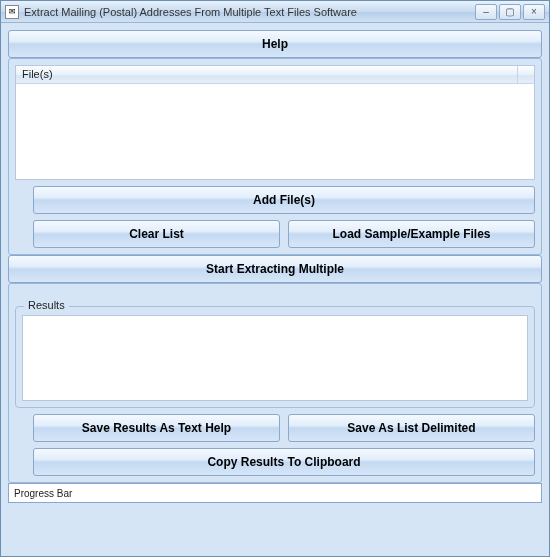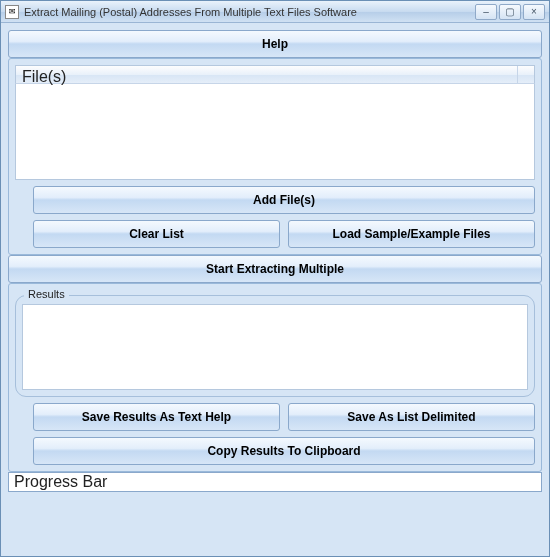--- a/index.html
+++ b/index.html
@@ -101,65 +101,65 @@
   }
   .list-header {
     background: linear-gradient(to bottom, #fdfdfe, #e9f1fa 50%, #d7e5f5 51%, #e5eef9);
     border: 1px solid #b5c8de;
     border-bottom: 1px solid #c6d5e8;
     display: flex;
     height: 19px;
   }
   .list-header .col {
     padding: 2px 6px;
-    font-size: 16px;
+    font-size: 11px;
     color: #222;
   }
   .list-header .col-main {
     flex: 1;
     border-right: 1px solid #c6d5e8;
   }
   .list-header .col-scroll {
     width: 16px;
   }
   .list-body {
     background: #fff;
     border: 1px solid #b5c8de;
     border-top: none;
   }
   .files-body {
     height: 96px;
   }
   .fieldset {
     border: 1px solid #a6bfdb;
-    border-radius: 11px;
+    border-radius: 4px;
     padding: 8px 6px 6px 6px;
     position: relative;
-    margin-top: 5px;
+    margin-top: 16px;
   }
   .fieldset-legend {
     position: absolute;
     top: -8px;
     left: 8px;
     background: #d6e5f5;
     padding: 0 4px;
     font-size: 11px;
     color: #222;
   }
   .results-box {
     background: #fff;
     border: 1px solid #b5c8de;
     height: 86px;
   }
   .progress-bar {
     background: #fff;
     border: 1px solid #8aa8cb;
     height: 20px;
     padding: 2px 5px;
-    font-size: 16px;
+    font-size: 10px;
     color: #222;
     display: flex;
     align-items: center;
   }
   .stack {
     display: flex;
     flex-direction: column;
     gap: 6px;
   }
 </style>

